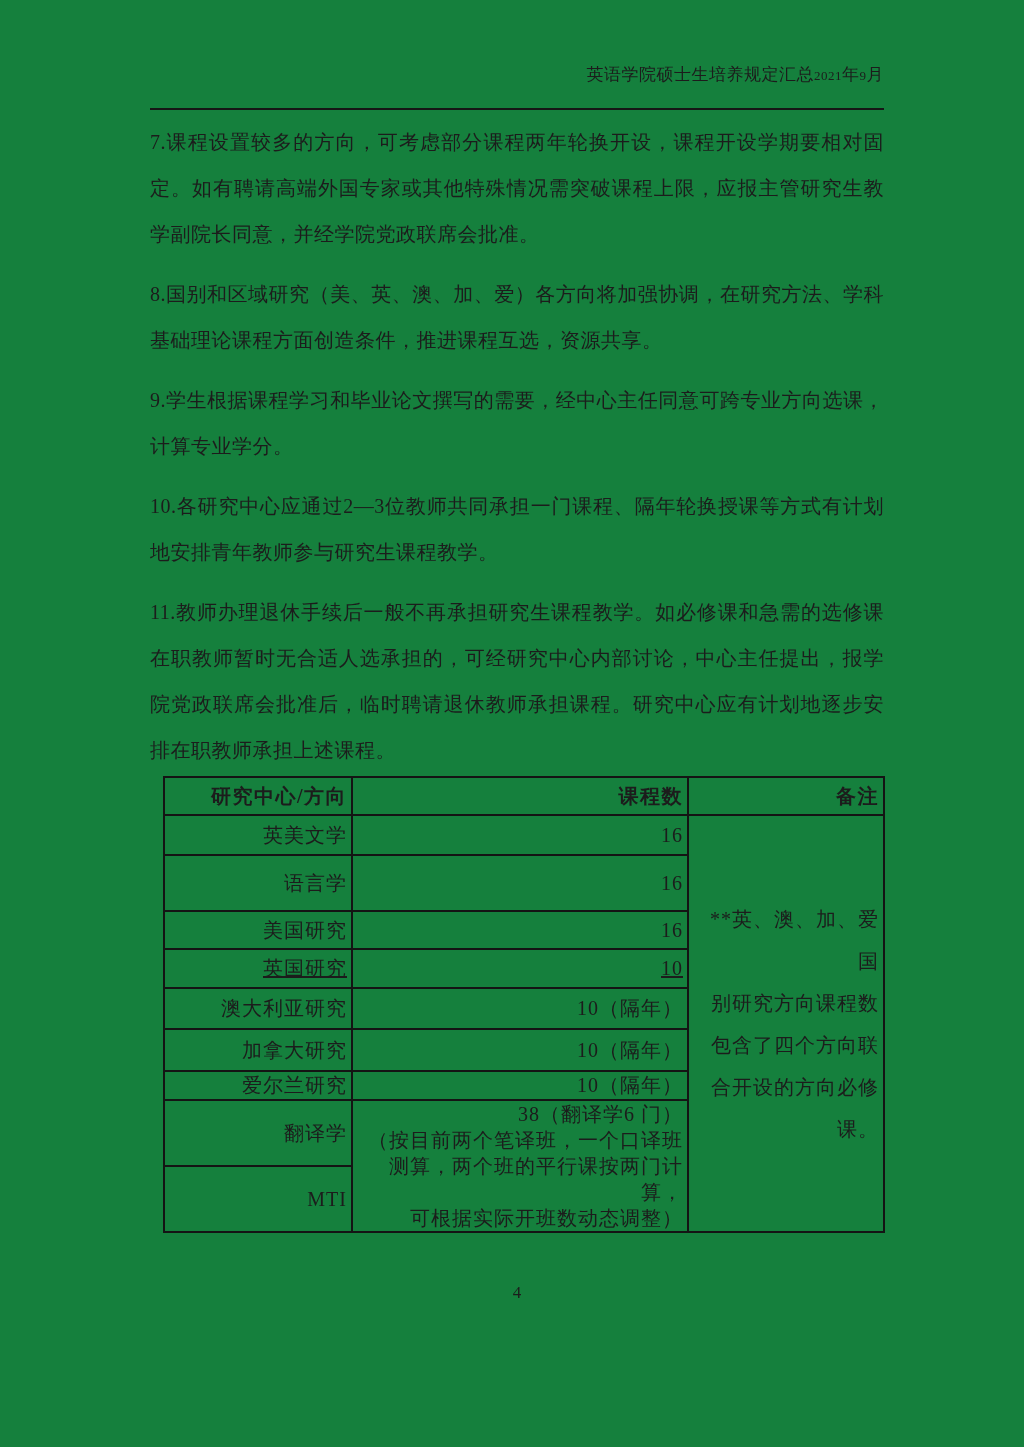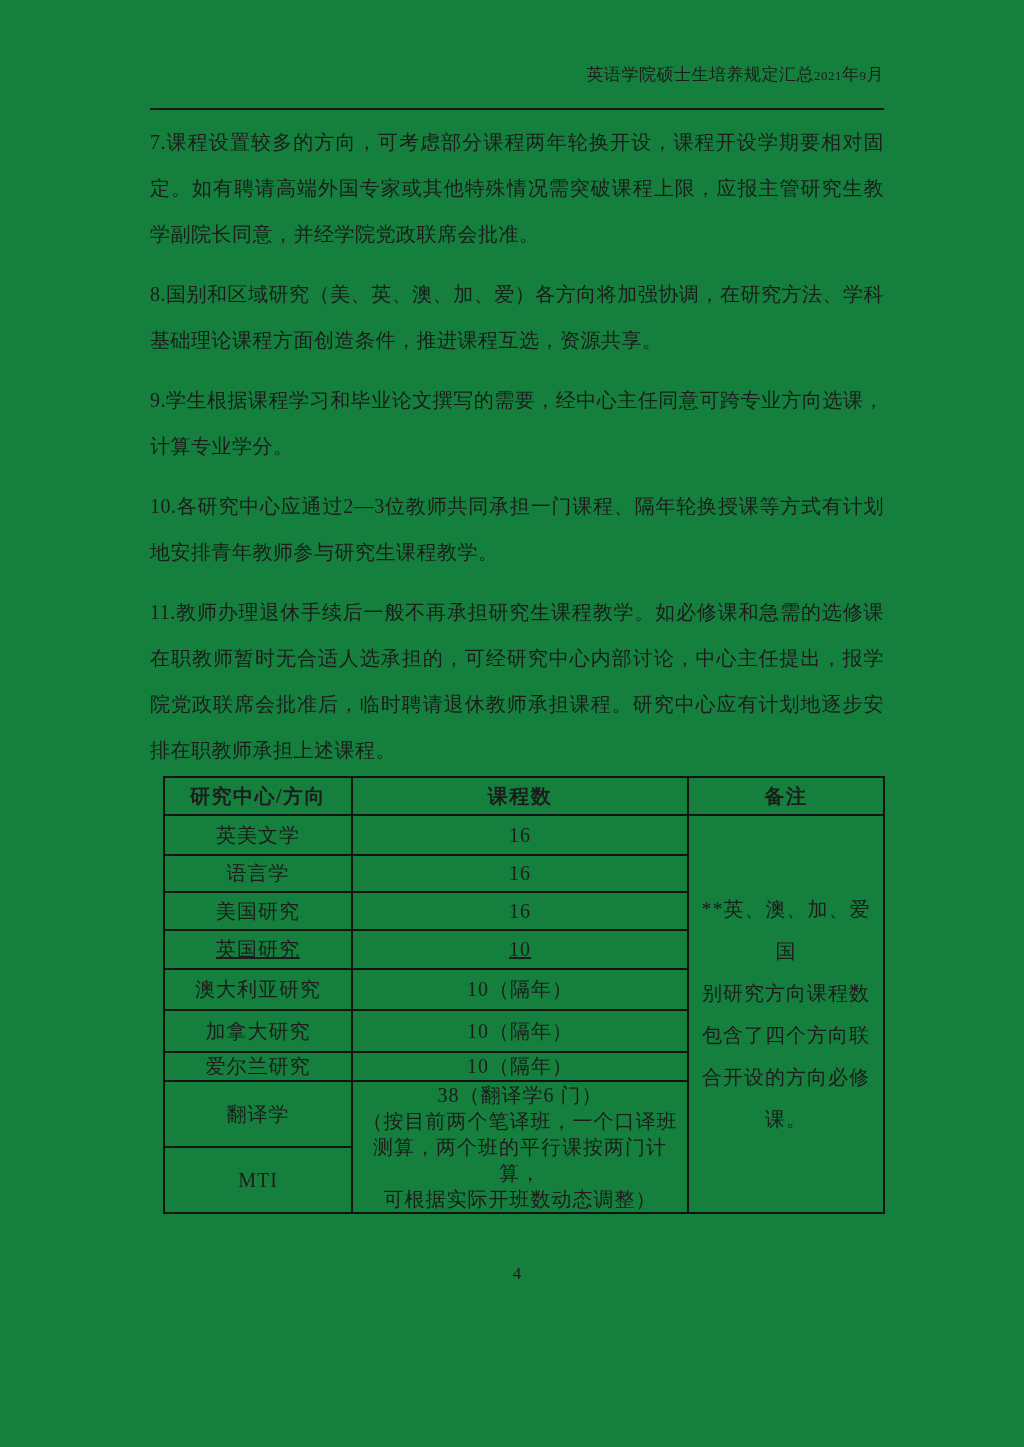--- a/index.html
+++ b/index.html
@@ -62,33 +62,33 @@
     width: 720px;
     border-collapse: collapse;
     table-layout: fixed;
   }
   table.limits col.c1 { width: 188px; }
   table.limits col.c2 { width: 336px; }
   table.limits col.c3 { width: 196px; }
   table.limits th,
   table.limits td {
     border: 2px solid #141414;
-    text-align: center;
+    text-align: right;
     vertical-align: middle;
     font-size: 20px;
     padding: 0 4px;
     letter-spacing: 1px;
   }
   table.limits th {
     font-weight: bold;
     letter-spacing: 1.5px;
   }
   tr.row-head   { height: 38px; }
   tr.row-1      { height: 40px; }
-  tr.row-2      { height: 37px; }
+  tr.row-2      { height: 56px; }
   tr.row-3      { height: 38px; }
   tr.row-4      { height: 39px; text-decoration: underline; }
   tr.row-5      { height: 41px; }
   tr.row-6      { height: 42px; }
   tr.row-7      { height: 26px; }
   tr.row-8      { height: 52px; }
   tr.row-9      { height: 52px; }
   td.merged-count {
     white-space: pre-line;
     font-size: 19px;

